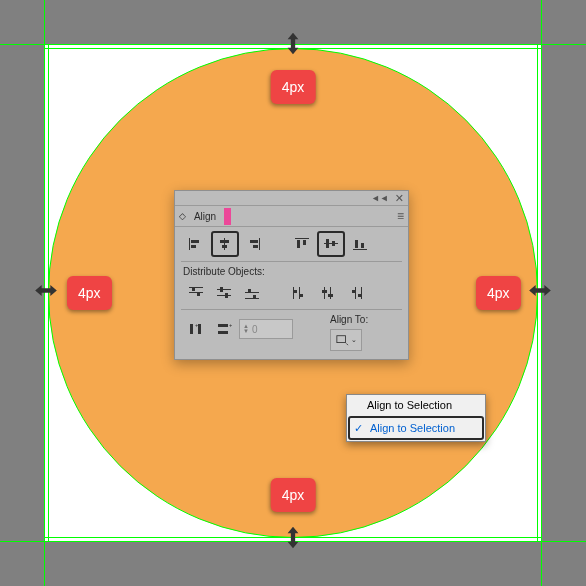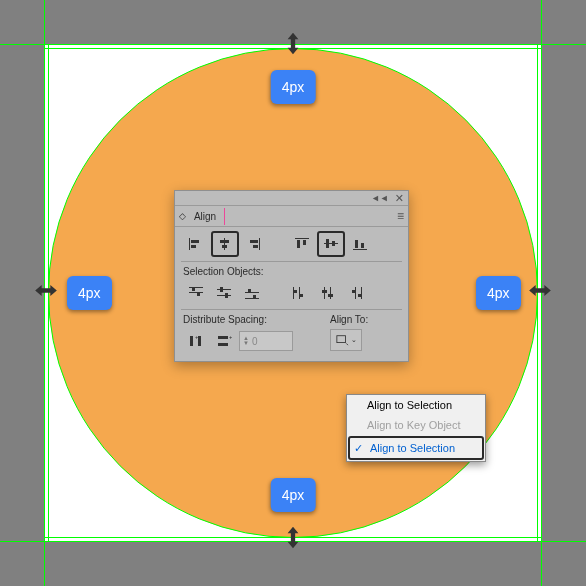--- a/index.html
+++ b/index.html
@@ -10,31 +10,31 @@
 .outer-guide{position:absolute;background:#0f0}
 .outer-guide.v{width:1px;height:586px;top:0}
 .outer-guide.h{height:1px;width:586px;left:0}
 .circle{position:absolute;left:4px;top:4px;width:490px;height:490px;border-radius:50%;background:#f5a84e;border:1px solid #0f0;box-sizing:border-box}
 .arrow{position:absolute;color:#333;font-size:20px;font-weight:bold}
 .arrow.top{left:50%;top:46px;transform:translate(-50%,-50%)}
 .arrow.bottom{left:50%;top:540px;transform:translate(-50%,-50%)}
 .arrow.left{left:46px;top:50%;transform:translate(-50%,-50%)}
 .arrow.right{left:540px;top:50%;transform:translate(-50%,-50%)}
 .arrow svg{width:26px;height:26px}
-.badge{position:absolute;background:#3b82f6;color:#fff;font-size:14px;padding:9px 11px;border-radius:6px;box-shadow:0 2px 4px rgba(0,0,0,.4)}
+.badge{position:absolute;background:#ef4444;color:#fff;font-size:14px;padding:9px 11px;border-radius:6px;box-shadow:0 2px 4px rgba(0,0,0,.4)}
 .badge.top{left:50%;top:70px;transform:translateX(-50%)}
 .badge.bottom{left:50%;top:478px;transform:translateX(-50%)}
 .badge.left{left:67px;top:50%;transform:translateY(-50%)}
 .badge.right{left:476px;top:50%;transform:translateY(-50%)}
 .panel{position:absolute;left:174px;top:190px;width:233px;background:#bcbcbc;border:1px solid #8f8f8f;font-size:10px;color:#2a2a2a;box-shadow:0 4px 12px rgba(0,0,0,.3)}
 .panel-head{display:flex;align-items:center;justify-content:flex-end;height:14px;padding:0 4px;border-bottom:1px solid #9a9a9a}
 .panel-head .dots{font-size:9px;color:#555;margin-right:6px}
 .panel-head .close{font-size:11px;color:#555}
 .panel-tabs{display:flex;align-items:center;height:20px;border-bottom:1px solid #9a9a9a}
-.tab{background:#b0b0b0;padding:3px 8px;font-size:10px;border-right:1px solid #ec4899}
+.tab{background:#b0b0b0;padding:3px 8px;font-size:10px;border-right:7px solid #ec4899}
 .tab.active{background:#bcbcbc}
 .menu-btn{margin-left:auto;margin-right:4px;font-size:12px;color:#555}
 .section{padding:4px 8px}
 .section-title{font-size:10px;margin-bottom:4px}
 .icon-row{display:flex;gap:2px;align-items:center}
 .ibtn{width:24px;height:22px;display:flex;align-items:center;justify-content:center;border:1px solid transparent;border-radius:3px}
 .ibtn.sel{border:2px solid #2a2a2a;border-radius:3px}
 .ibtn svg{width:16px;height:14px}
 .spacer{width:18px}
 .divider{height:1px;background:#9a9a9a;margin:0 6px}
@@ -140,21 +140,21 @@
             <rect x="1" y="12" width="14" height="1" fill="#333"></rect>
             <rect x="3" y="3" width="3" height="8" fill="#333"></rect>
             <rect x="9" y="6" width="3" height="5" fill="#333"></rect>
           </svg>
         </div>
     </div>
   </div>
   <div class="divider"></div>
 
   <div class="section">
-    <div class="section-title">Selection Objects:</div>
+    <div class="section-title">Distribute Objects:</div>
     <div class="icon-row">
       <div class="ibtn">
           <svg viewBox="0 0 16 14">
             <rect x="1" y="1" width="14" height="1" fill="#333"></rect>
             <rect x="1" y="6" width="14" height="1" fill="#333"></rect>
             <rect x="4" y="2" width="3" height="3" fill="#333"></rect>
             <rect x="9" y="7" width="3" height="3" fill="#333"></rect>
           </svg>
         </div>
       <div class="ibtn">
@@ -197,21 +197,20 @@
             <rect x="4" y="4" width="3" height="3" fill="#333"></rect>
             <rect x="10" y="8" width="3" height="3" fill="#333"></rect>
           </svg>
         </div>
     </div>
   </div>
   <div class="divider"></div>
 
   <div class="bottom-row">
     <div class="bottom-left">
-      <div class="section-title">Distribute Spacing:</div>
       <div class="spacing-row">
         <div class="ibtn">
             <svg viewBox="0 0 16 14">
               <rect x="2" y="2" width="3" height="10" fill="#333"></rect>
               <rect x="10" y="2" width="3" height="10" fill="#333"></rect>
               <text x="7" y="5" font-size="6" fill="#333">+</text>
             </svg>
           </div>
         <div class="ibtn">
             <svg viewBox="0 0 16 14">
@@ -237,15 +236,14 @@
             <path d="M13 11l2 2" stroke="#333"></path>
           </svg>
           <span style="font-size:7px;margin-left:2px">⌄</span>
         </div>
     </div>
   </div>
 </div>
 
 <div class="dropdown">
   <div class="dd-item">Align to Selection</div>
-  <div class="dd-item disabled">Align to Key Object</div>
   <div class="dd-item selected"><span class="check">✓</span><span>Align to Selection</span></div>
 </div>
 
 </body></html>

